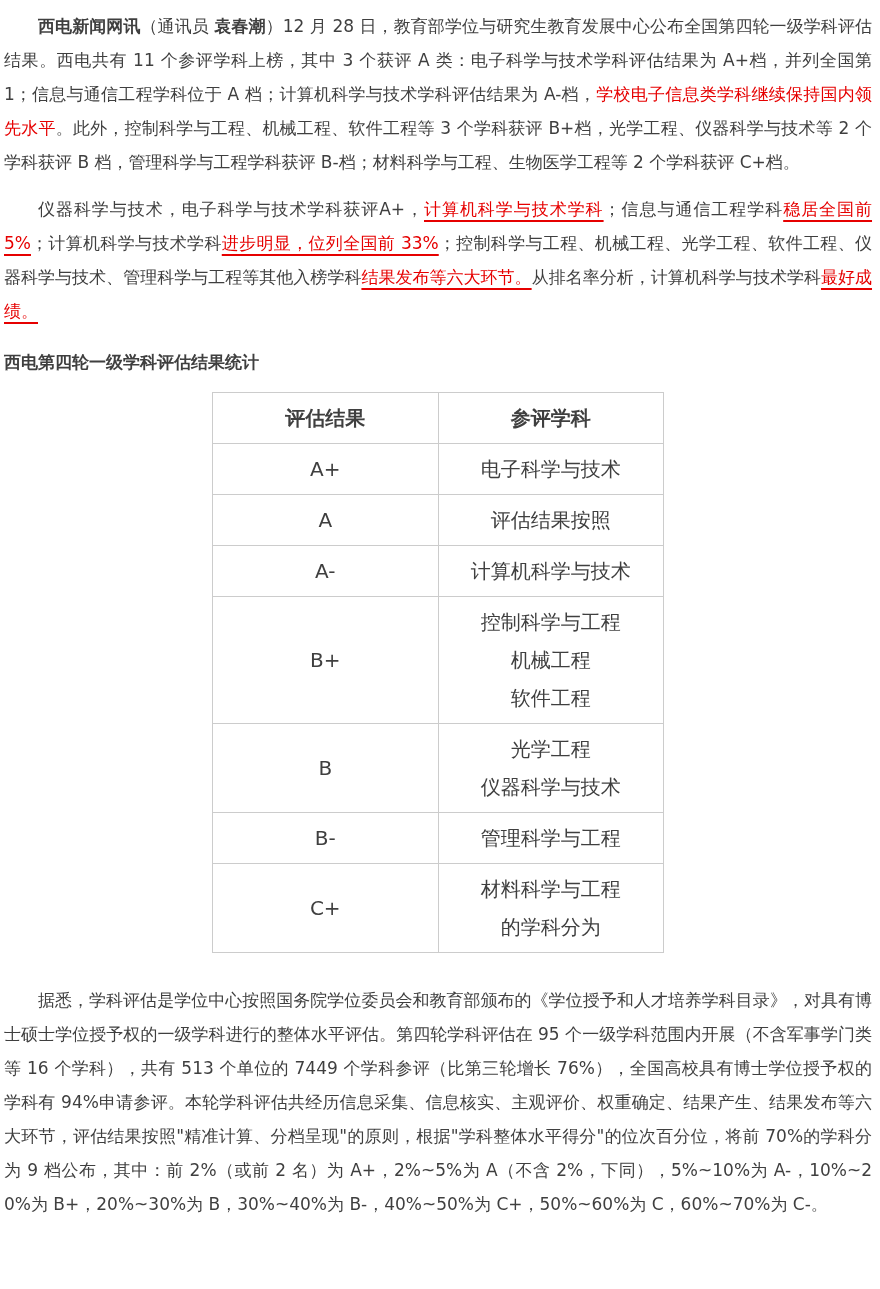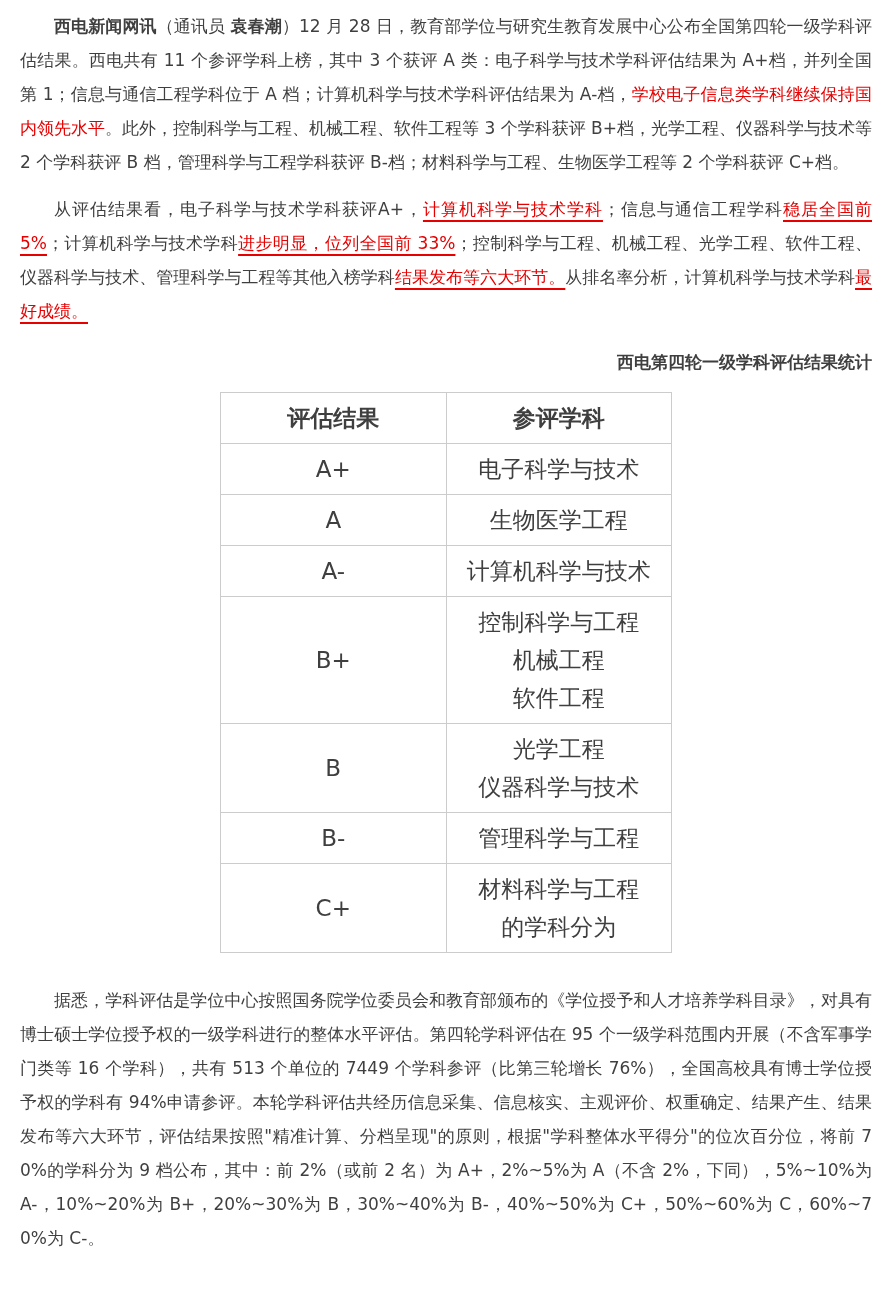--- a/index.html
+++ b/index.html
@@ -1,20 +1,20 @@
 <!DOCTYPE html>
 <html><head>
 <meta charset="utf-8">
 <style>
   html, body { margin: 0; padding: 0; background: #ffffff; }
   .page {
     width: 880px;
     min-height: 1289px;
     box-sizing: border-box;
-    padding: 9px 8px 20px 20px;
+    padding: 9px 8px 20px 4px;
     background: #ffffff;
     font-family: "DejaVu Sans", sans-serif;
     font-size: 17px;
     line-height: 2.0;
     color: #3f3f3f;
   }
   p.para {
     margin: 0 0 13px 0;
     text-indent: 2em;
     text-align: justify;
@@ -23,70 +23,70 @@
   .b { font-weight: bold; }
   .red { color: #e60000; }
   .u {
     text-decoration: underline;
     text-decoration-color: #e60000;
     text-decoration-thickness: 1.5px;
     text-underline-offset: 5px;
   }
   .table-title {
     margin: 17px 0 13px 0;
-    text-align: right;
+    text-align: left;
     font-size: 17px;
     font-weight: bold;
     color: #3f3f3f;
   }
   table.results {
     border-collapse: collapse;
     margin: 0 auto 30px auto;
     width: 452px;
     table-layout: fixed;
   }
   table.results th, table.results td {
     border: 1px solid #cccccc;
     text-align: center;
     vertical-align: middle;
     padding: 6px 4px;
     line-height: 38px;
-    font-size: 23px;
+    font-size: 20px;
     color: #3f3f3f;
     width: 50%;
   }
   table.results th { font-weight: bold; }
 </style>
 </head>
 <body>
 
 <div class="page">
   <p class="para"><span class="b">西电新闻网讯</span><span>（通讯员 </span><span class="b">袁春潮</span><span>）12 月 28 日，教育部学位与研究生教育发展中心公布全国第四轮一级学科评估结果。西电共有 11 个参评学科上榜，其中 3 个获评 A 类：电子科学与技术学科评估结果为 A+档，并列全国第 1；信息与通信工程学科位于 A 档；计算机科学与技术学科评估结果为 A-档，</span><span class="red">学校电子信息类学科继续保持国内领先水平</span><span>。此外，控制科学与工程、机械工程、软件工程等 3 个学科获评 B+档，光学工程、仪器科学与技术等 2 个学科获评 B 档，管理科学与工程学科获评 B-档；材料科学与工程、生物医学工程等 2 个学科获评 C+档。</span></p>
-  <p class="para"><span>从评估结果看，电子科学与技术学科获评A+，</span><span class="red u">计算机科学与技术学科</span><span>；信息与通信工程学科</span><span class="red u">稳居全国前 5%</span><span>；计算机科学与技术学科</span><span class="red u">进步明显，位列全国前 33%</span><span>；控制科学与工程、机械工程、光学工程、软件工程、仪器科学与技术、管理科学与工程等其他入榜学科</span><span class="red u">结果发布等六大环节。</span><span>从排名率分析，计算机科学与技术学科</span><span class="red u">最好成绩。</span></p>
+  <p class="para"><span>仪器科学与技术，电子科学与技术学科获评A+，</span><span class="red u">计算机科学与技术学科</span><span>；信息与通信工程学科</span><span class="red u">稳居全国前 5%</span><span>；计算机科学与技术学科</span><span class="red u">进步明显，位列全国前 33%</span><span>；控制科学与工程、机械工程、光学工程、软件工程、仪器科学与技术、管理科学与工程等其他入榜学科</span><span class="red u">结果发布等六大环节。</span><span>从排名率分析，计算机科学与技术学科</span><span class="red u">最好成绩。</span></p>
 
   <div class="table-title">西电第四轮一级学科评估结果统计</div>
 
   <table class="results">
     <thead>
       <tr>
         <th>评估结果</th>
         <th>参评学科</th>
       </tr>
     </thead>
     <tbody id="table-body">
         <tr>
           <td>A+</td>
           <td>
             <div>电子科学与技术</div>
           </td>
         </tr>
         <tr>
           <td>A</td>
           <td>
-            <div>生物医学工程</div>
+            <div>评估结果按照</div>
           </td>
         </tr>
         <tr>
           <td>A-</td>
           <td>
             <div>计算机科学与技术</div>
           </td>
         </tr>
         <tr>
           <td>B+</td>

